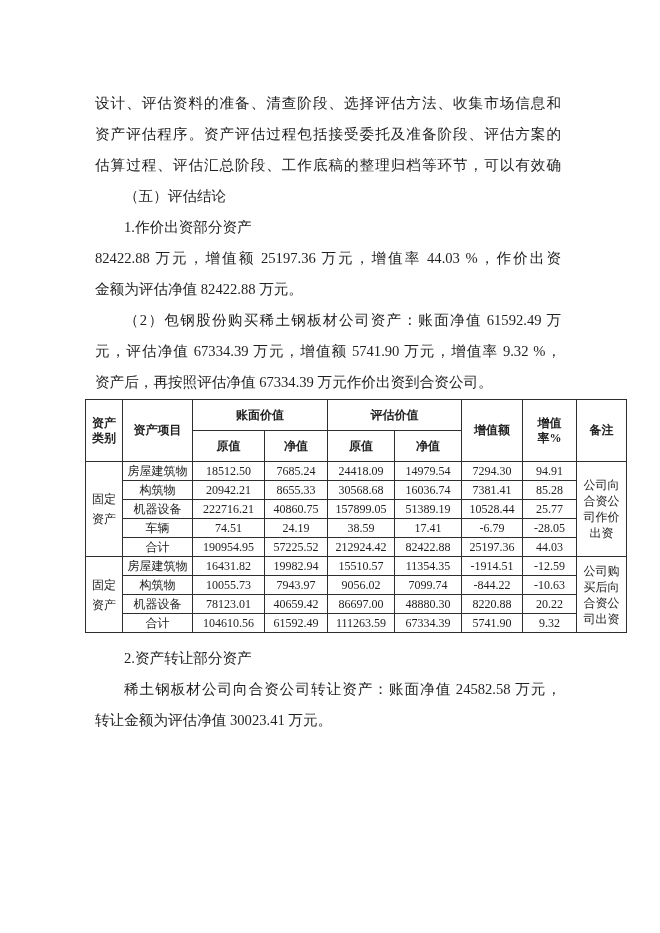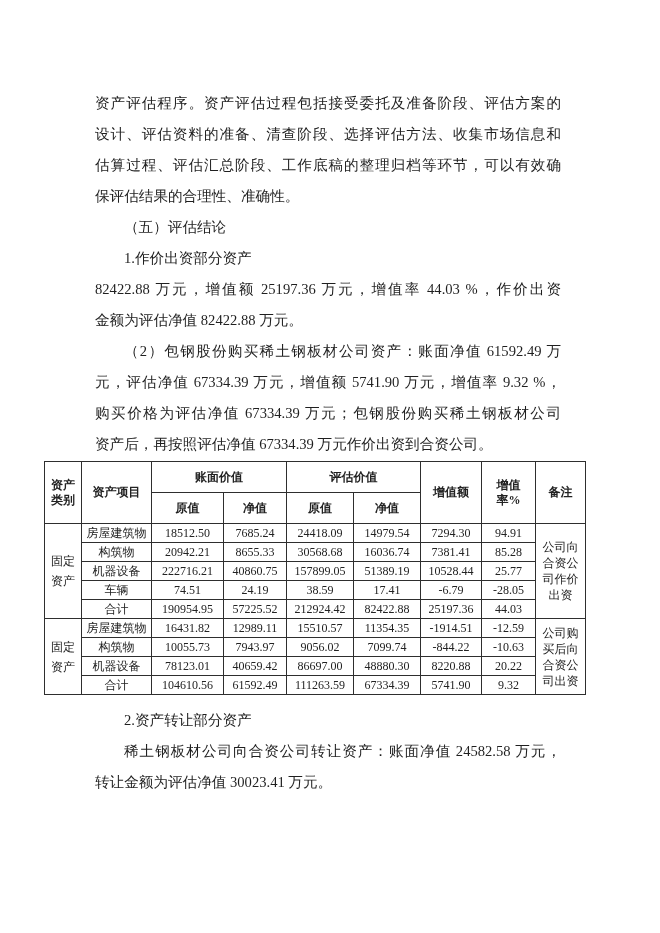--- a/index.html
+++ b/index.html
@@ -31,21 +31,21 @@
   }
   .doc-line.fill {
     text-align: justify;
     text-align-last: justify;
   }
   .doc-line.indent { padding-left: 29px; }
 
   table.asset-table {
     border-collapse: collapse;
     table-layout: fixed;
-    margin-left: 44px;
+    margin-left: 85px;
     margin-top: 1px;
     width: 541px;
   }
   .asset-table th, .asset-table td {
     border: 1px solid #2e2e2e;
     font-size: 12px;
     text-align: center;
     vertical-align: middle;
     padding: 0;
     overflow: hidden;
@@ -74,31 +74,29 @@
     line-height: 16px;
     vertical-align: middle;
   }
 </style>
 </head>
 <body>
 
 <div class="page">
 
   <div class="text-block" id="text-top">
+      <div class="doc-line fill">设计、评估资料的准备、清查阶段、选择评估方法、收集市场信息和</div>
       <div class="doc-line fill">资产评估程序。资产评估过程包括接受委托及准备阶段、评估方案的</div>
-      <div class="doc-line fill">设计、评估资料的准备、清查阶段、选择评估方法、收集市场信息和</div>
       <div class="doc-line fill">估算过程、评估汇总阶段、工作底稿的整理归档等环节，可以有效确</div>
-      <div class="doc-line">保评估结果的合理性、准确性。</div>
       <div class="doc-line indent">（五）评估结论</div>
       <div class="doc-line indent">1.作价出资部分资产</div>
       <div class="doc-line fill">82422.88 万元，增值额 25197.36 万元，增值率 44.03 %，作价出资</div>
       <div class="doc-line">金额为评估净值 82422.88  万元。</div>
       <div class="doc-line fill indent">（2）包钢股份购买稀土钢板材公司资产：账面净值 61592.49 万</div>
       <div class="doc-line fill">元，评估净值 67334.39  万元，增值额 5741.90  万元，增值率 9.32 %，</div>
-      <div class="doc-line fill">购买价格为评估净值 67334.39 万元；包钢股份购买稀土钢板材公司</div>
       <div class="doc-line">资产后，再按照评估净值 67334.39 万元作价出资到合资公司。</div>
     </div>
 
   <table class="asset-table">
     <colgroup>
       <col style="width:37px">
         <col style="width:70px">
         <col style="width:72px">
       <col style="width:63px">
         <col style="width:67px">
@@ -169,21 +167,21 @@
           <td>57225.52</td>
           <td>212924.42</td>
           <td>82422.88</td>
           <td>25197.36</td>
           <td>44.03</td>
         </tr>
         <tr>
           <td rowspan="4"><span class="cat-wrap">固定资产</span></td>
           <td>房屋建筑物</td>
           <td>16431.82</td>
-          <td>12989.11</td>
+          <td>19982.94</td>
           <td>15510.57</td>
           <td>11354.35</td>
           <td>-1914.51</td>
           <td>-12.59</td>
           <td rowspan="4"><span class="remark-wrap">公司购买后向合资公司出资</span></td>
         </tr>
         <tr>
           <td>构筑物</td>
           <td>10055.73</td>
           <td>7943.97</td>

